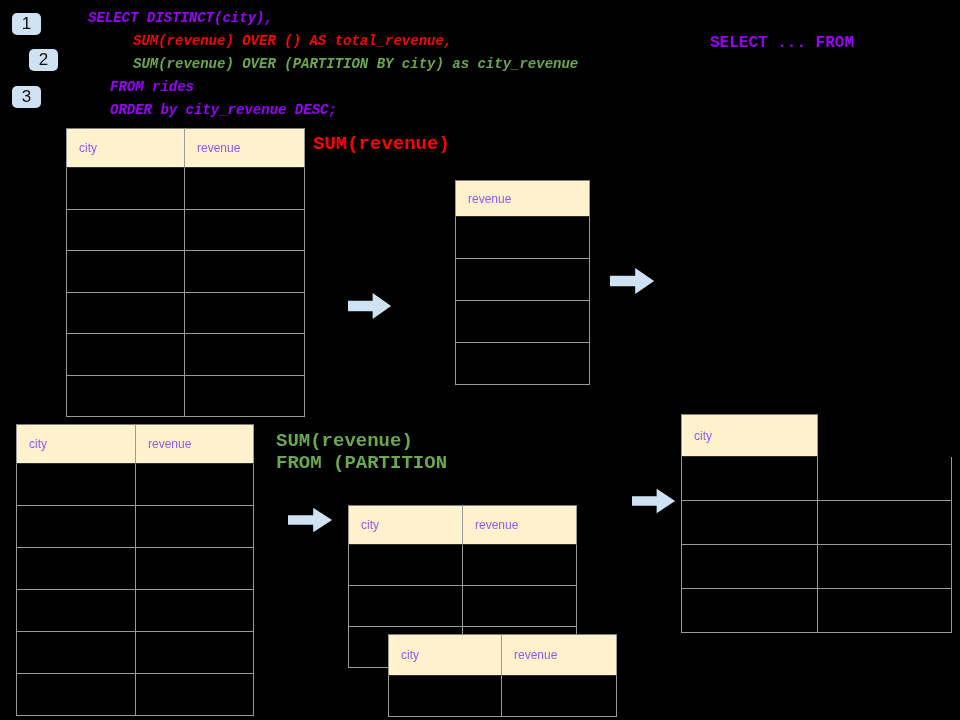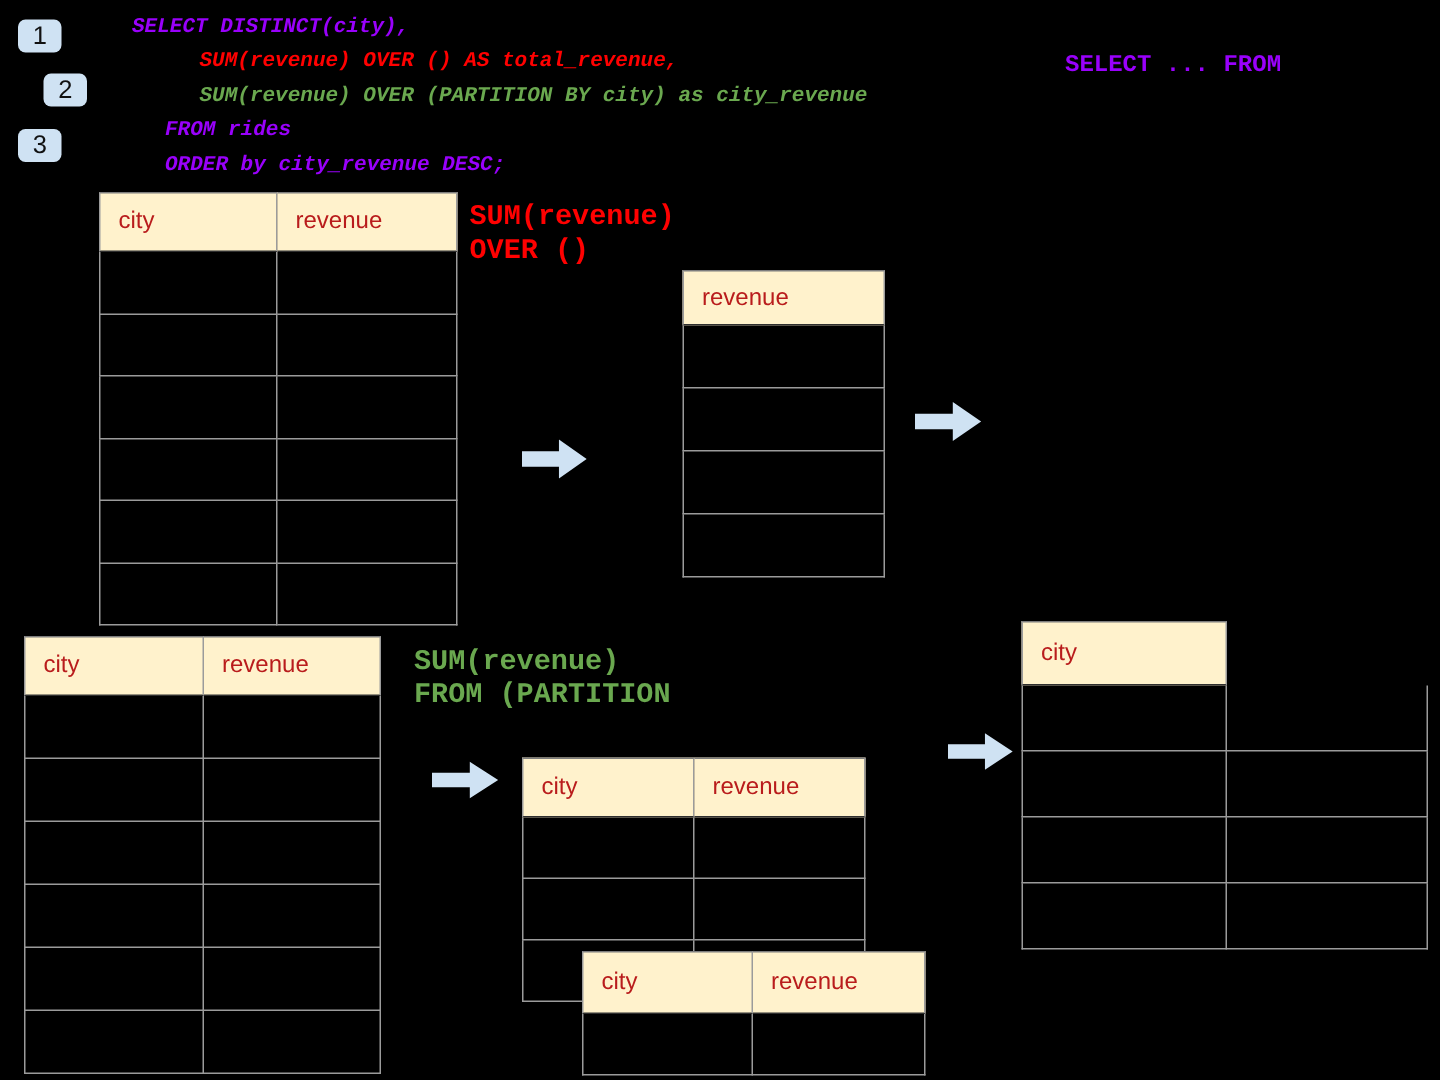--- a/index.html
+++ b/index.html
@@ -33,21 +33,21 @@
   .tbl{position:absolute;}
   .tbl .tr{display:flex;}
   .tbl .td{
     box-sizing:border-box;
     border-right:1px solid #9b9b9b;border-bottom:1px solid #9b9b9b;
     background:transparent;
   }
   .tbl .tr .td:first-child{border-left:1px solid #9b9b9b;}
   .tbl .tr:first-child .td{border-top:1px solid #7d7d7d;}
   .tbl .tr.thead .td{
-    background:var(--header_bg);color:#b91c1c;font-size:16px;
+    background:var(--header_bg);color:#8b5cf6;font-size:12px;
     display:flex;align-items:center;padding-left:12px;
     border-bottom-color:#2e2e2e;
   }
   #tbl-source-top{left:66px;top:128px;}
   #tbl-total-result{left:455px;top:180px;}
   #tbl-source-bottom{left:16px;top:424px;}
   #tbl-partition-mid{left:348px;top:505px;}
   #tbl-partition-overlap{left:388px;top:634px;z-index:5;}
   #tbl-city-revenue-result{left:681px;top:414px;}
 
@@ -63,21 +63,21 @@
 <body>
 
 <div class="canvas">
 
   <div class="badge" id="badge-1">1</div>
   <div class="badge" id="badge-2">2</div>
   <div class="badge" id="badge-3">3</div>
 
   <div class="code" id="sql-code"><div style="color: rgb(153, 1, 251);">SELECT DISTINCT(city),</div><div style="color: rgb(255, 1, 1); margin-left: 45px;">SUM(revenue) OVER () AS total_revenue,</div><div style="color: rgb(106, 168, 79); margin-left: 45px;">SUM(revenue) OVER (PARTITION BY city) as city_revenue</div><div style="color: rgb(153, 1, 251); margin-left: 22px;">FROM rides</div><div style="color: rgb(153, 1, 251); margin-left: 22px;">ORDER by city_revenue DESC;</div></div>
   <div class="code" id="side-snippet"><div style="color: rgb(153, 1, 251);">SELECT ... FROM</div></div>
-  <div class="code" id="label-total"><div style="color: rgb(255, 1, 1);">SUM(revenue)</div><div style="color: rgb(255, 1, 1);">OVER ()</div></div>
+  <div class="code" id="label-total"><div style="color: rgb(255, 1, 1);">SUM(revenue)</div></div>
   <div class="code" id="label-partition"><div style="color: rgb(106, 168, 79);">SUM(revenue)</div><div style="color: rgb(106, 168, 79);">FROM (PARTITION</div></div>
 
   <div class="tbl" id="tbl-source-top">
       <div class="tr thead" style="height: 40px;">
         <div class="td" style="width: 119px;">city</div>
         <div class="td" style="width: 120px;">revenue</div>
       </div>
       <div class="tr" style="height: 41.5px;">
         <div class="td" style="width: 119px;"></div>
         <div class="td" style="width: 120px;"></div>

